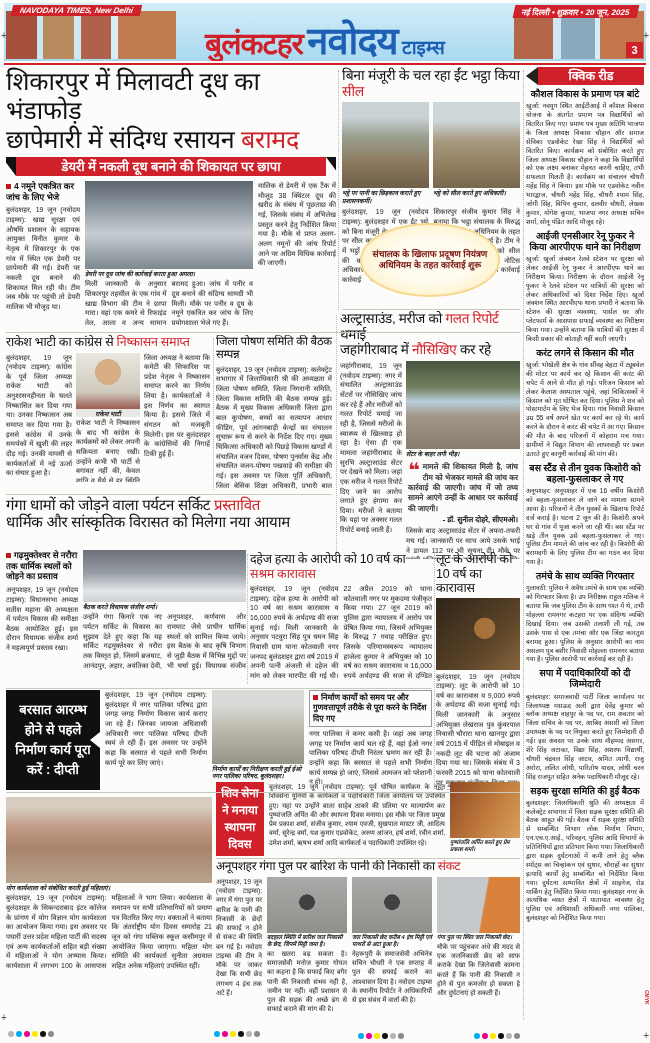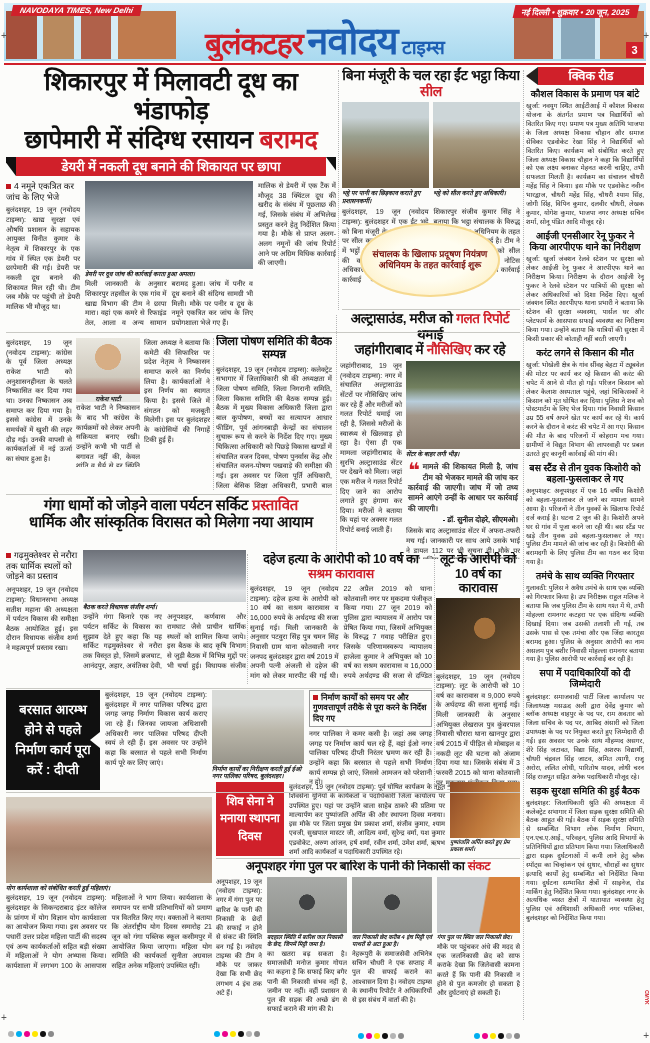--- a/index.html
+++ b/index.html
@@ -33,33 +33,33 @@
   .ph-portrait{background:radial-gradient(circle at 50% 34%,#d7ae85 0 26%,rgba(0,0,0,0) 27%),linear-gradient(#e9e7df,#cfc9bd 70%,#9b5b52);}
   .ph-crowd{background:linear-gradient(#46543f,#72805f 30%,#b8cddb 46%,#a4988a 62%,#887b6d);}
   .ph-meeting{background:linear-gradient(#6d7179,#989ea5 45%,#e3e5e7 78%,#cfd3d5);}
   .ph-gavel{background:radial-gradient(circle at 58% 42%,#a5713c 0 16%,rgba(0,0,0,0) 17%),linear-gradient(135deg,#2e2418,#5a4328 60%,#86643c);}
   .ph-street{background:linear-gradient(#d9dbd8 20%,#bab6a9 55%,#97948a);}
   .ph-yoga{background:linear-gradient(#d6cdc0 12%,#c29b86 35%,#a8836d 60%,#b7a38d);}
   .ph-shiv{background:linear-gradient(120deg,#8e4a26,#c07a3c 55%,#d9a05f);}
   .ph-drain{background:radial-gradient(circle at 50% 45%,#3f4142 0 15%,rgba(0,0,0,0) 16%),linear-gradient(#a8aaa7,#8e908c);}
   .ph-bridge{background:linear-gradient(100deg,#c6c9cb 55%,#d8823c 57%);}
   .redtxt{color:#d0202a;}
-  .hl{font-weight:bold;color:#111;text-align:center;line-height:1.16;letter-spacing:-0.3px;}
+  .hl{font-weight:normal;color:#111;line-height:1.16;letter-spacing:-0.3px;}
   .sq{display:inline-block;width:5px;height:5px;background:#c2151d;margin-right:3px;}
   .vline{position:absolute;width:0;border-left:1px dotted #b7b7b7;}
   .hline{position:absolute;height:0;border-top:1px solid #c9c9c4;}
   
   .lead-h1{font-size:25px;}
   .strap{position:relative;margin:3px 10px 0 10px;height:19px;background:#d0202a;color:#fff;
      font-weight:bold;font-size:13px;text-align:center;line-height:19px;}
   .strap:before,.strap:after{content:"";position:absolute;top:0;border-top:19px solid #111;}
   .strap:before{left:-14px;border-right:14px solid rgba(0,0,0,0);transform:scaleX(-1);border-left:0;}
   .strap:after{right:-14px;border-left:14px solid rgba(0,0,0,0);}
   .lead-cols{display:flex;gap:5px;margin-top:5px;}
-  .subhead{font-size:8.6px;font-weight:normal;line-height:1.25;color:#111;margin-bottom:3px;}
+  .subhead{font-size:8.6px;font-weight:bold;line-height:1.25;color:#111;margin-bottom:3px;}
   
   .brick-h{font-size:14px;}
   .callout{position:absolute;left:18px;top:16px;width:140px;height:74px;border-radius:50%;
      background:radial-gradient(#fffdf0 40%,#fdeab2);box-shadow:0 0 0 2px #f6d98f inset;
      display:flex;align-items:center;justify-content:center;text-align:center;
      font-size:9px;font-weight:bold;color:#7a1410;padding:6px;line-height:1.3;}
   
   .qr-hd{display:flex;align-items:center;height:18px;margin-bottom:3px;}
   .qr-tri{width:0;height:0;border-top:9px solid rgba(0,0,0,0);border-bottom:9px solid rgba(0,0,0,0);border-right:12px solid #26211f;}
   .qr-box{flex:1;background:#d0202a;color:#fff;font-size:12.5px;font-weight:bold;text-align:center;line-height:18px;}
@@ -164,20 +164,21 @@
     <div class="qr-b">अनूपशहर: अनूपशहर में एक 16 वर्षीय किशोरी को बहला-फुसलाकर ले जाने का मामला सामने आया है। परिजनों ने तीन युवकों के खिलाफ रिपोर्ट दर्ज कराई है। घटना 2 जून की है। किशोरी अपने घर से गांव में पूजा करने जा रही थी। बस स्टैंड पर खड़े तीन युवक उसे बहला-फुसलाकर ले गए। पुलिस टीम मामले की जांच कर रही है। किशोरी की बरामदगी के लिए पुलिस टीम का गठन कर दिया गया है।</div>
     <div class="qr-t">तमंचे के साथ व्यक्ति गिरफ्तार</div>
     <div class="qr-b">गुलावठी: पुलिस ने अवैध तमंचे के साथ एक व्यक्ति को गिरफ्तार किया है। उप निरीक्षक राहुल मलिक ने बताया कि जब पुलिस टीम के साथ गश्त में थे, तभी मोहल्ला रामनगर कटहरा पर एक संदिग्ध व्यक्ति दिखाई दिया। जब उसकी तलाशी ली गई, तब उसके पास से एक तमंचा और एक जिंदा कारतूस बरामद हुआ। पुलिस के अनुसार आरोपी का नाम असलम पुत्र बशीर निवासी मोहल्ला रामनगर बताया गया है। पुलिस आरोपी पर कार्रवाई कर रही है।</div>
     <div class="qr-t">सपा में पदाधिकारियों को दी जिम्मेदारी</div>
     <div class="qr-b">बुलंदशहर: समाजवादी पार्टी जिला कार्यालय पर जिलाध्यक्ष मसऊद अली द्वारा देवेंद्र कुमार को ब्लॉक अध्यक्ष वाहपुर के पद पर, राम अवतार को जिला सचिव के पद पर, आबिद अंसारी को जिला उपाध्यक्ष के पद पर नियुक्त करते हुए जिम्मेदारी दी गई। इस अवसर पर उनके साथ मौहम्मद असगर, शेरे सिंह जटावत, विद्या सिंह, अशरफ विद्यार्थी, चौधरी चंद्रवल सिंह जाटव, अमित त्यागी, राजू अरोरा, ललित लोधी, पारितोष यादव, लोधी चरन सिंह राजपूत सहित अनेक पदाधिकारी मौजूद रहे।</div>
     <div class="qr-t">सड़क सुरक्षा समिति की हुई बैठक</div>
     <div class="qr-b">बुलंदशहर: जिलाधिकारी श्रुति की अध्यक्षता में कलेक्ट्रेट सभागार में जिला सड़क सुरक्षा समिति की बैठक आहूत की गई। बैठक में सड़क सुरक्षा समिति से सम्बन्धित विभाग लोक निर्माण विभाग, एन.एच.ए.आई., परिवहन, पुलिस आदि विभागों के प्रतिनिधियों द्वारा प्रतिभाग किया गया। जिलाधिकारी द्वारा सड़क दुर्घटनाओं में कमी लाने हेतु ब्लैक स्पॉट्स का चिन्हांकन एवं सुधार, चौराहों का सुधार इत्यादि कार्यों हेतु सम्बन्धित को निर्देशित किया गया। दुर्घटना सम्भावित क्षेत्रों में साइनेज, रोड मार्किंग हेतु निर्देशित किया गया। बुलंदशहर नगर के अत्यधिक व्यस्त क्षेत्रों में यातायात व्यवस्था हेतु पुलिस एवं अधिशासी अधिकारी नगर पालिका, बुलंदशहर को निर्देशित किया गया।</div>
   </div>
 
   <div class="sec" style="left:6px;top:335px;width:204px;height:157px">
+    <div class="hl h-md"><span>राकेश भाटी का कांग्रेस से </span><span class="redtxt">निष्कासन समाप्त</span></div>
     <div style="display:flex;gap:4px;margin-top:3px;height:133px">
       <div class="body-t" style="width:66px">बुलंदशहर, 19 जून (नवोदय टाइम्स): कांग्रेस के पूर्व जिला अध्यक्ष राकेश भाटी को अनुशासनहीनता के चलते निष्कासित कर दिया गया था। उनका निष्कासन अब समाप्त कर दिया गया है। इससे कांग्रेस में उनके समर्थकों में खुशी की लहर दौड़ गई। उनकी वापसी से कार्यकर्ताओं में नई ऊर्जा का संचार हुआ है।</div>
       <div style="width:64px">
         <div class="ph ph-portrait" style="height:56px"></div>
         <div class="cap" style="text-align:center;background:#e8e8e4">राकेश भाटी</div>
         <div class="body-t" style="height:64px;overflow:hidden;margin-top:1px">राकेश भाटी ने निष्कासन के बाद भी कांग्रेस के कार्यक्रमों को लेकर अपनी सक्रियता बनाए रखी। उन्होंने कभी भी पार्टी से बगावत नहीं की, केवल शांति व धैर्य से हर स्थिति का इंतजार करते रहे। कार्यकर्ता उनको लेकर सदैव सक्रिय रहे।</div>
       </div>
       <div class="body-t" style="width:66px">जिला अध्यक्ष ने बताया कि कमेटी की सिफारिश पर प्रदेश नेतृत्व ने निष्कासन समाप्त करने का निर्णय लिया है। कार्यकर्ताओं ने इस निर्णय का स्वागत किया है। इससे जिले में संगठन को मजबूती मिलेगी। इस पर बुलंदशहर के कांग्रेसियों की निगाहें टिकी हुई हैं।</div>
     </div>
   </div>
@@ -266,21 +267,21 @@
     <div class="ph ph-yoga" style="height:86px;margin-top:2px"></div>
     <div class="cap">योग कार्यशाला को संबोधित करती हुईं महिलाएं।</div>
     <div class="body-t" style="column-count:2;column-gap:5px;margin-top:2px;height:118px;overflow:hidden">
       <span>बुलंदशहर, 19 जून (नवोदय टाइम्स): बुलंदशहर के सिकन्दराबाद इंटर कॉलेज के प्रांगण में योग विज्ञान योग कार्यशाला का आयोजन किया गया। इस अवसर पर पधारीं उत्तर प्रदेश महिला पार्टी की सदस्य एवं अन्य कार्यकर्ताओं सहित बड़ी संख्या में महिलाओं ने योग अभ्यास किया। कार्यशाला में लगभग 100 के आसपास महिलाओं ने भाग लिया।</span>
       <span>कार्यशाला के समापन पर सभी प्रतिभागियों को प्रमाण पत्र वितरित किए गए। वक्ताओं ने बताया कि अंतर्राष्ट्रीय योग दिवस समारोह 21 जून को गंगा पब्लिक स्कूल कसीमपुर में आयोजित किया जाएगा। महिला योग समिति की कार्यकर्ता सुनीता अग्रवाल सहित अनेक महिलाएं उपस्थित रहीं।</span>
     </div>
   </div>
 
   <div class="sec" style="left:216px;top:782px;width:304px;height:74px">
     <div style="display:flex;gap:5px;height:74px">
-      <div class="redbox" style="width:68px">शिव सेना ने मनाया स्थापना दिवस</div>
+      <div class="redbox" style="width:48px">शिव सेना ने मनाया स्थापना दिवस</div>
       <div class="body-t" style="flex:1;font-size:6.7px">बुलंदशहर, 19 जून (नवोदय टाइम्स): पूर्व घोषित कार्यक्रम के तहत शिवसेना यूनियों के कार्यकर्ता व पदाधिकारी जिला कार्यालय पर उपस्थित हुए। यहां पर उन्होंने बाला साहेब ठाकरे की प्रतिमा पर माल्यार्पण कर पुष्पांजलि अर्पित की और स्थापना दिवस मनाया। इस मौके पर जिला प्रमुख प्रेम प्रकाश शर्मा, संजीव कुमार, श्याम एवजी, सुखपाल मास्टर जी, आदित्य वर्मा, सुरेन्द्र वर्मा, यश कुमार एडवोकेट, अरुण आंजन, हर्ष शर्मा, रवीन शर्मा, उमेश शर्मा, ऋषभ शर्मा आदि कार्यकर्ता व पदाधिकारी उपस्थित रहे।</div>
       <div style="width:70px">
         <div class="ph ph-shiv" style="height:56px"></div>
         <div class="cap" style="font-size:5.6px">पुष्पांजलि अर्पित करते हुए प्रेम प्रकाश शर्मा।</div>
       </div>
     </div>
   </div>
 
   <div class="sec" style="left:216px;top:860px;width:304px;height:170px">
     <div class="hl" style="font-size:12px"><span>अनूपशहर गंगा पुल पर बारिश के पानी की निकासी का </span><span class="redtxt">संकट</span></div>

